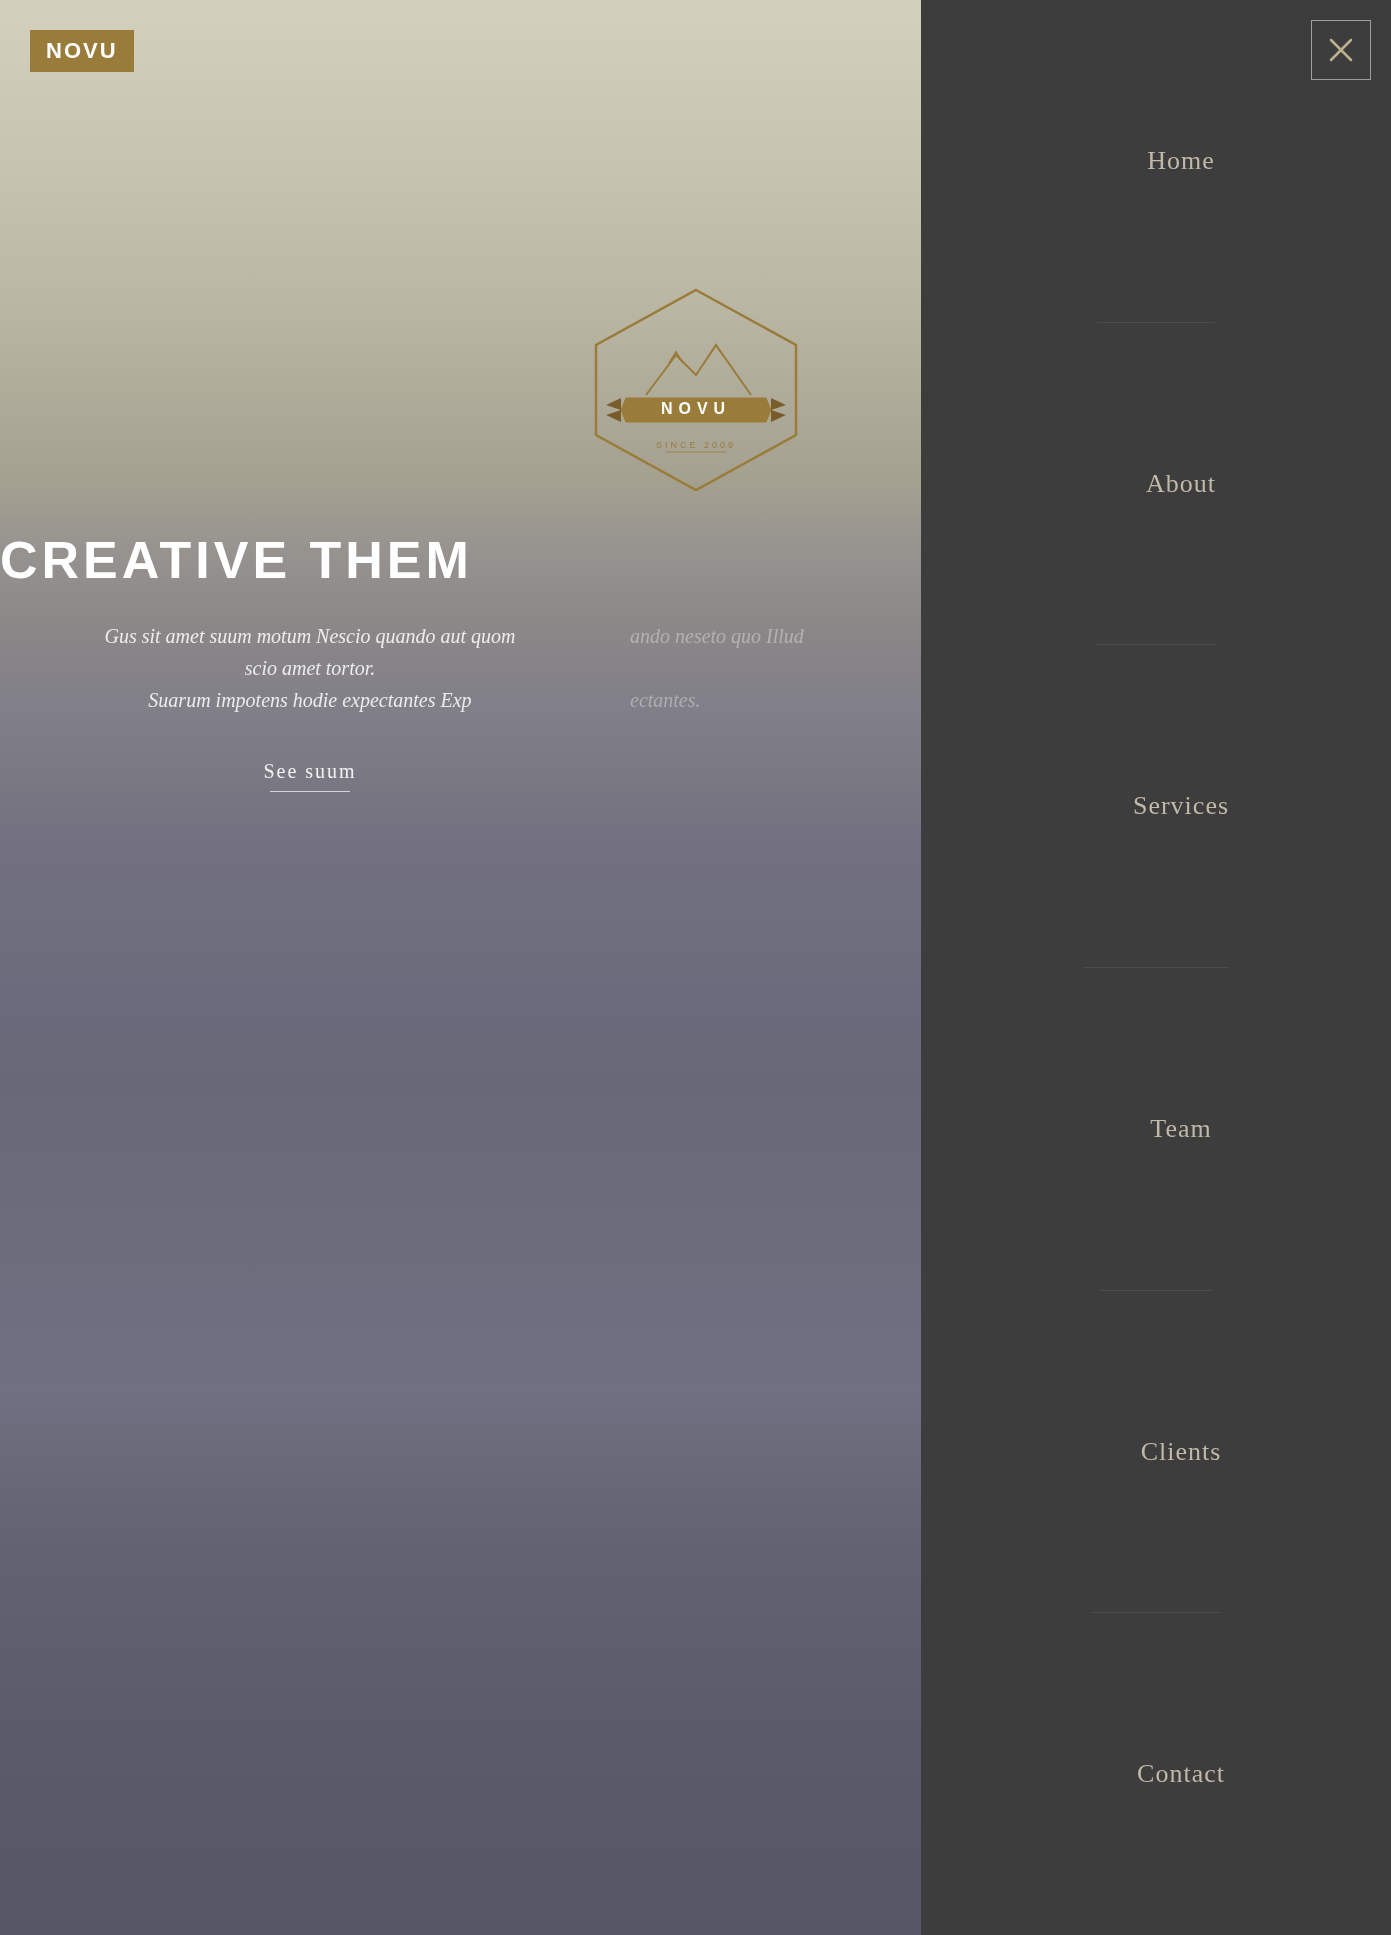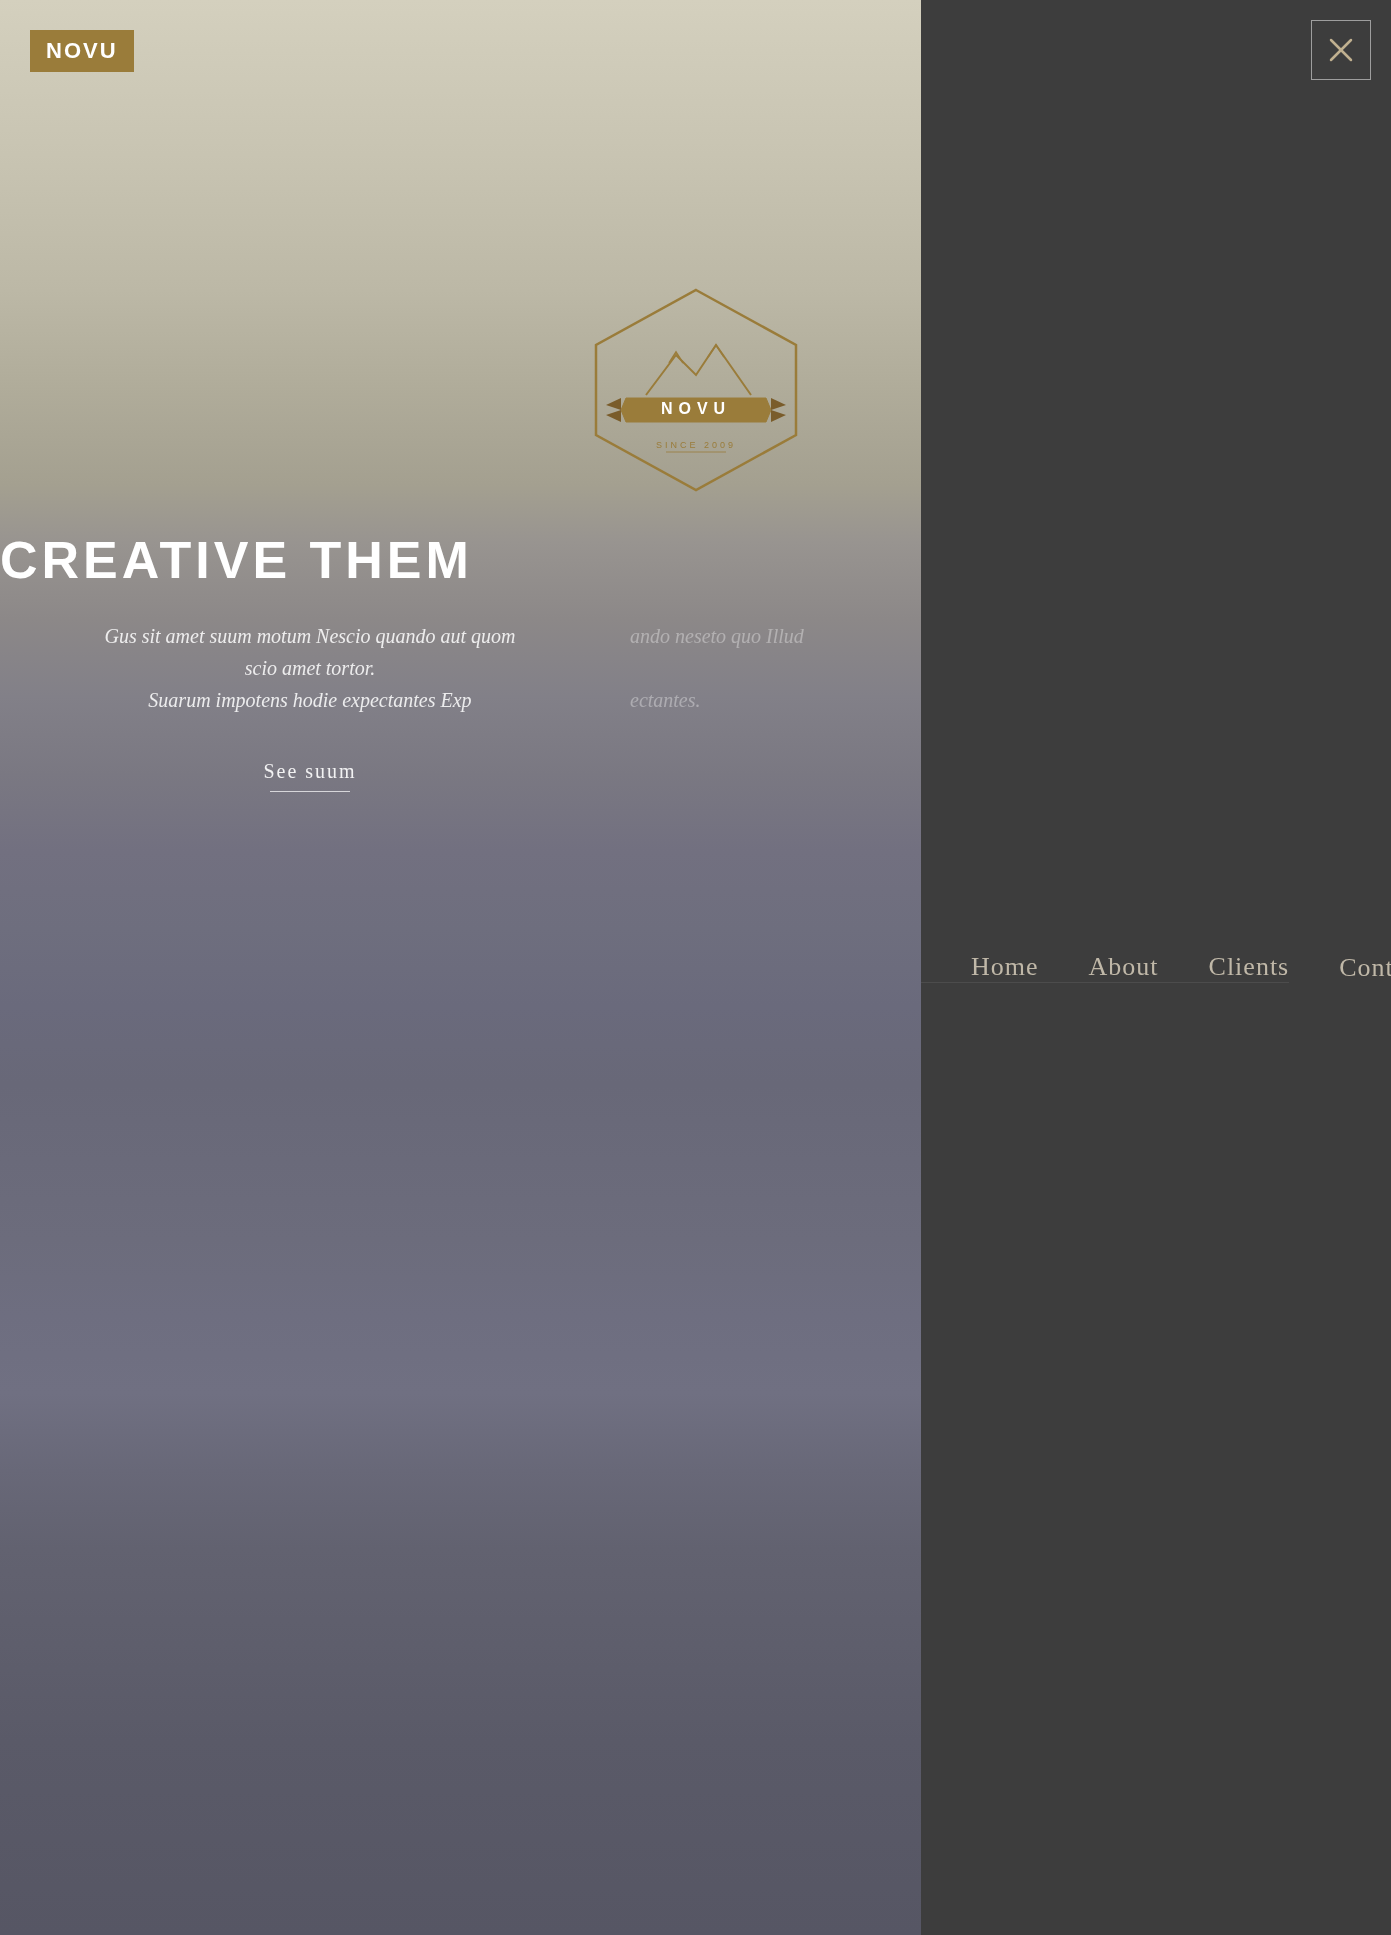--- a/index.html
+++ b/index.html
@@ -200,21 +200,21 @@
       display: flex;
       align-items: center;
       justify-content: center;
       cursor: pointer;
       z-index: 30;
     }
 
     
     .nav-list {
       display: flex;
-      flex-direction: row;
+      flex-direction: column;
       padding-top: 0;
       width: 100%;
       height: 100%;
       align-items: center;
     }
 
     .nav-item {
       flex: 1;
       display: flex;
       align-items: center;
@@ -309,22 +309,28 @@
   <div class="nav-list">
 
     <div class="nav-item nav-item-home">
       <span class="nav-item-label">Home</span>
     </div>
 
     <div class="nav-item">
       <span class="nav-item-label">About</span>
     </div>
 
-
-
+    <div class="nav-item">
+      <span class="nav-item-label">Services</span>
+    </div>
+
+
+    <div class="nav-item">
+      <span class="nav-item-label">Team</span>
+    </div>
 
 
     <div class="nav-item">
       <span class="nav-item-label">Clients</span>
     </div>
 
     <div class="nav-item">
       <span class="nav-item-label">Contact</span>
     </div>
 

